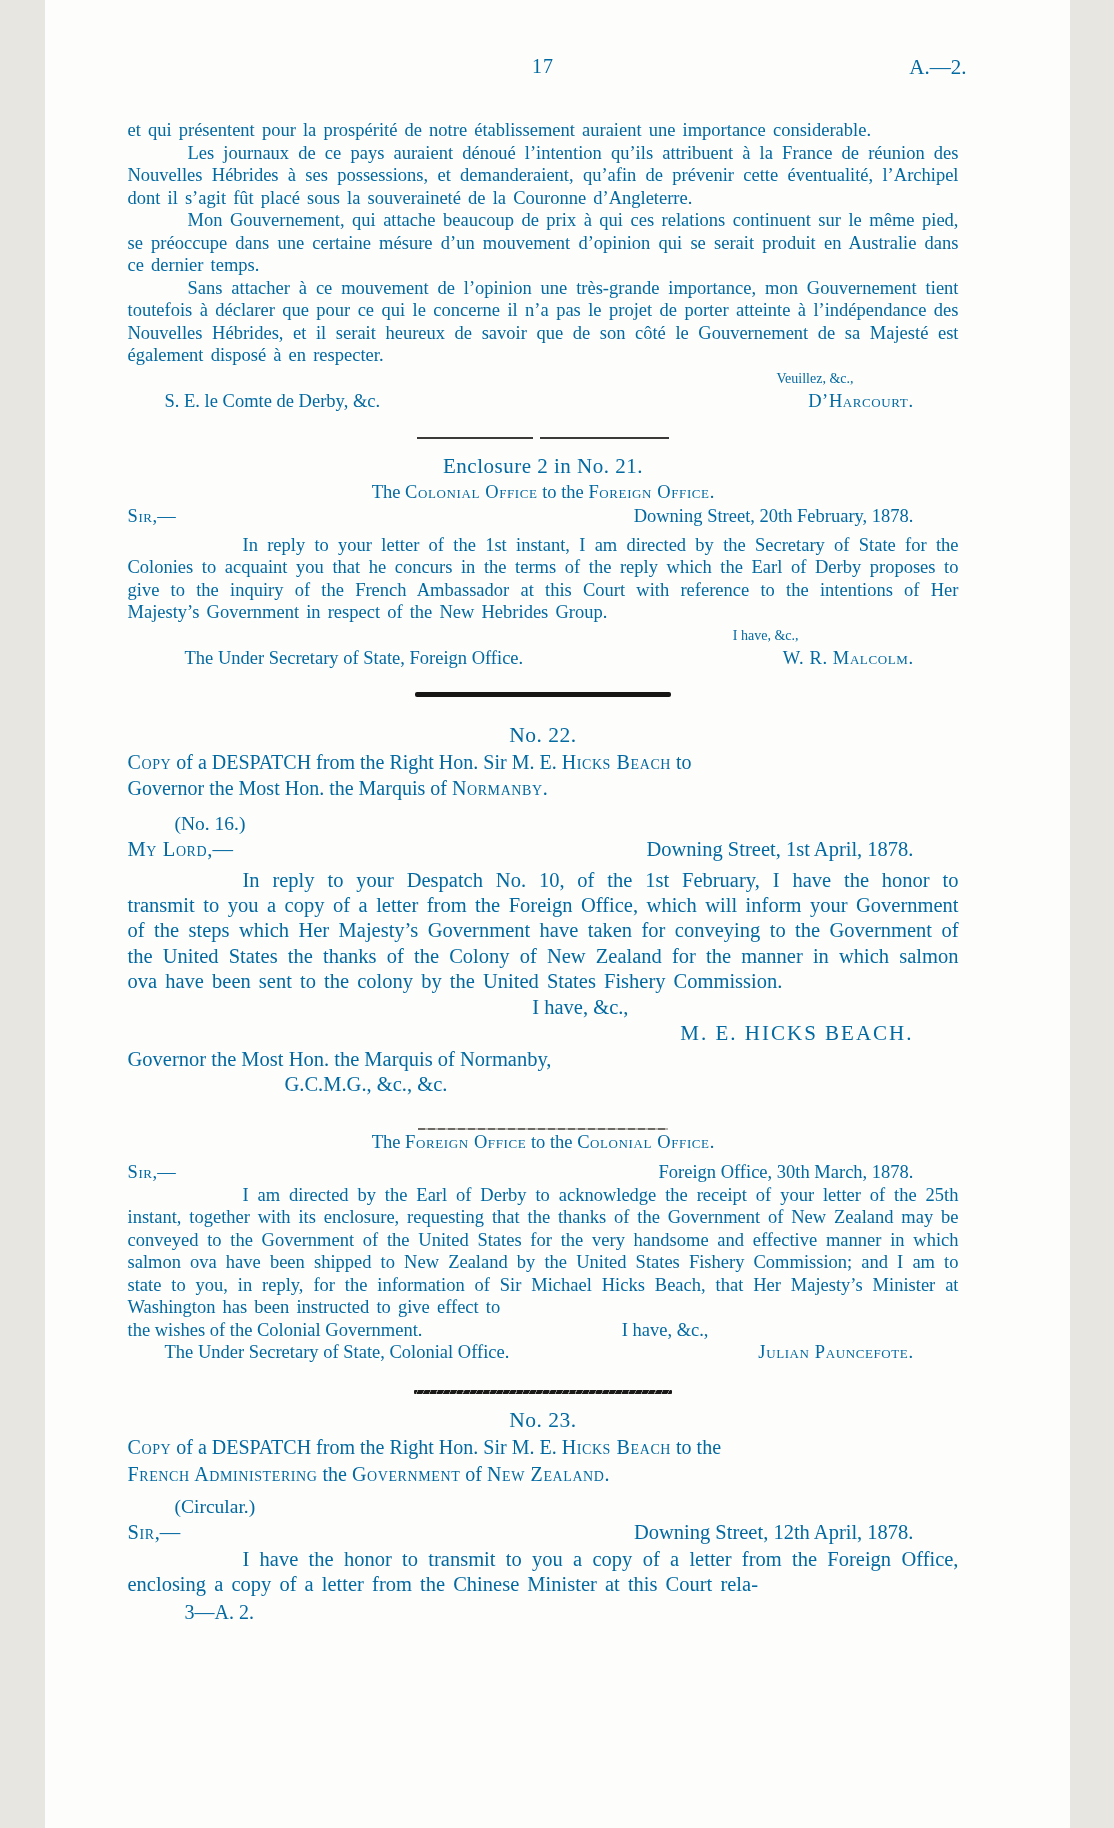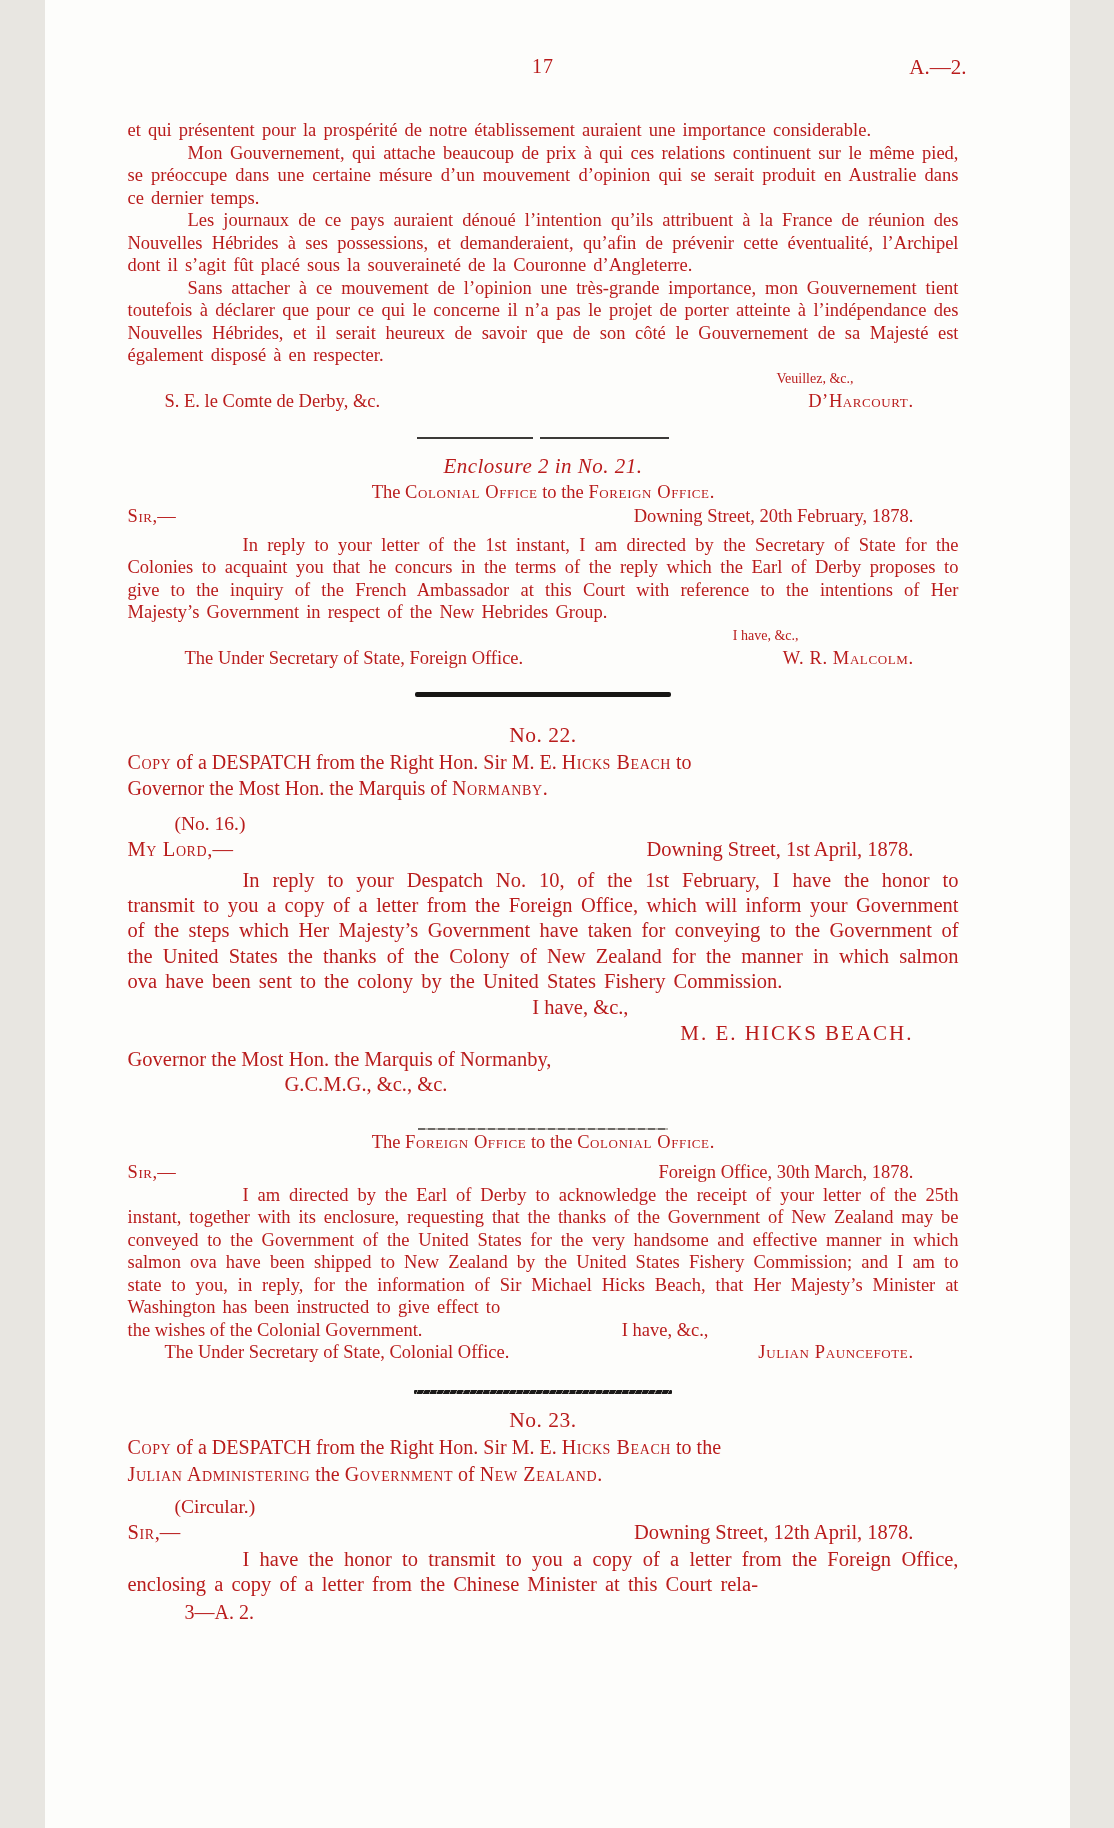--- a/index.html
+++ b/index.html
@@ -2,21 +2,21 @@
 <html><head>
 <meta charset="utf-8">
 <style>
   html,body { margin:0; padding:0; background:#e8e6e1; }
   .page {
     position: relative;
     width: 1025px;
     height: 1828px;
     margin: 0 auto;
     background: #fdfdfb;
-    color: #b91c1c;
+    color: #0369a1;
     font-family: "Liberation Serif", "DejaVu Serif", serif;
     box-sizing: border-box;
     padding: 55px 111px 0 83px;
     overflow: hidden;
   }
   .page-header { position: relative; height: 30px; font-size: 20px; }
   .page-num { position: absolute; left: 0; right: 0; text-align: center; letter-spacing: 1px; }
   .doc-ref { position: absolute; right: -8px; top: 0; font-size: 21px; }
 
   .sec-french { margin-top: 34px; }
@@ -43,21 +43,21 @@
   .rule-dashed {
     margin-top: 30px; width: 250px; height: 2px;
     background: repeating-linear-gradient(90deg, #6d6a66 0 7px, #b9b5af 7px 10px);
   }
   .rule-pattern {
     margin-top: 26px; width: 258px; height: 4px;
     background: repeating-linear-gradient(115deg, #1b1a18 0 3px, #8d8a84 3px 4px, #1b1a18 4px 6px);
     border-radius: 1px;
   }
 
-  .enc-heading { margin: 14px 0 0 0; font-weight: normal; font-size: 21px; line-height: 27px; text-align: center; letter-spacing: 0.5px; font-style: italic; }
+  .enc-heading { margin: 14px 0 0 0; font-weight: normal; font-size: 21px; line-height: 27px; text-align: center; letter-spacing: 0.5px; }
   .num-heading { margin: 24px 0 0 0; font-weight: normal; font-size: 21.5px; line-height: 28px; text-align: center; letter-spacing: 0.5px; }
   .parties-line { font-size: 18.5px; line-height: 24px; text-align: center; }
   .title-line { font-size: 20px; line-height: 26.5px; text-align: left; }
   .ref-line { margin-top: 10px; margin-left: 47px; font-size: 19.5px; line-height: 24px; }
   .saldate-row { display: flex; align-items: baseline; gap: 8px; }
   .saldate-sm { font-size: 18.5px; line-height: 24px; }
   .saldate-lg { font-size: 20.5px; line-height: 26px; }
   .salutation { margin-left: 12px; }
   .dateline { margin-left: auto; margin-right: 45px; }
   .mt6 { margin-top: 6px; }
@@ -77,22 +77,22 @@
 
 <div class="page">
 
   <div class="page-header">
     <span class="page-num">17</span>
     <span class="doc-ref">A.—2.</span>
   </div>
 
   <section class="sec-french">
     <p class="body-sm">et qui présentent pour la prospérité de notre établissement auraient une importance considerable.</p>
+    <p class="body-sm indent-sm">Les journaux de ce pays auraient dénoué l’intention qu’ils attribuent à la France de réunion des Nouvelles Hébrides à ses possessions, et demanderaient, qu’afin de prévenir cette éventualité, l’Archipel dont il s’agit fût placé sous la souveraineté de la Couronne d’Angleterre.</p>
     <p class="body-sm indent-sm">Mon Gouvernement, qui attache beaucoup de prix à qui ces relations continuent sur le même pied, se préoccupe dans une certaine mésure d’un mouvement d’opinion qui se serait produit en Australie dans ce dernier temps.</p>
-    <p class="body-sm indent-sm">Les journaux de ce pays auraient dénoué l’intention qu’ils attribuent à la France de réunion des Nouvelles Hébrides à ses possessions, et demanderaient, qu’afin de prévenir cette éventualité, l’Archipel dont il s’agit fût placé sous la souveraineté de la Couronne d’Angleterre.</p>
     <p class="body-sm indent-sm">Sans attacher à ce mouvement de l’opinion une très-grande importance, mon Gouvernement tient toutefois à déclarer que pour ce qui le concerne il n’a pas le projet de porter atteinte à l’indépendance des Nouvelles Hébrides, et il serait heureux de savoir que de son côté le Gouvernement de sa Majesté est également disposé à en respecter.</p>
     <div class="val-line" style="padding-right:105px">Veuillez, &amp;c.,</div>
     <div class="sig-row">
       <span class="addr-ind-sm">S. E. le Comte de Derby, &amp;c.</span>
       <span class="sig-right"><span class="sc">D’Harcourt</span><span>.</span></span>
     </div>
   </section>
 
   <div class="rule rule-thin"></div>
 
@@ -148,21 +148,21 @@
       <span class="addr-ind-sm">The Under Secretary of State, Colonial Office.</span>
       <span class="sig-right"><span class="sc">Julian Pauncefote</span><span>.</span></span>
     </div>
   </section>
 
   <div class="rule rule-pattern"></div>
 
   <section>
     <h3 class="num-heading" style="margin-top:12px">No. 23.</h3>
     <div class="title-line"><span class="sc">Copy</span><span> of a DESPATCH from the Right Hon. Sir M. E. </span><span class="sc">Hicks Beach</span><span> to the</span></div>
-    <div class="title-line"><span class="sc">Julian Administering</span><span> the </span><span class="sc">Government</span><span> of </span><span class="sc">New Zealand</span><span>.</span></div>
+    <div class="title-line"><span class="sc">French Administering</span><span> the </span><span class="sc">Government</span><span> of </span><span class="sc">New Zealand</span><span>.</span></div>
     <div class="ref-line" style="margin-top:8px">(Circular.)</div>
     <div class="saldate-row saldate-lg">
       <span class="salutation" style="margin-left:0"><span class="sc">Sir</span><span>,—</span></span>
       <span class="dateline">Downing Street, 12th April, 1878.</span>
     </div>
     <p class="body-lg indent-lg mt2">I have the honor to transmit to you a copy of a letter from the Foreign Office, enclosing a copy of a letter from the Chinese Minister at this Court rela-</p>
     <div class="footer-sig">3—A. 2.</div>
   </section>
 
 </div>

